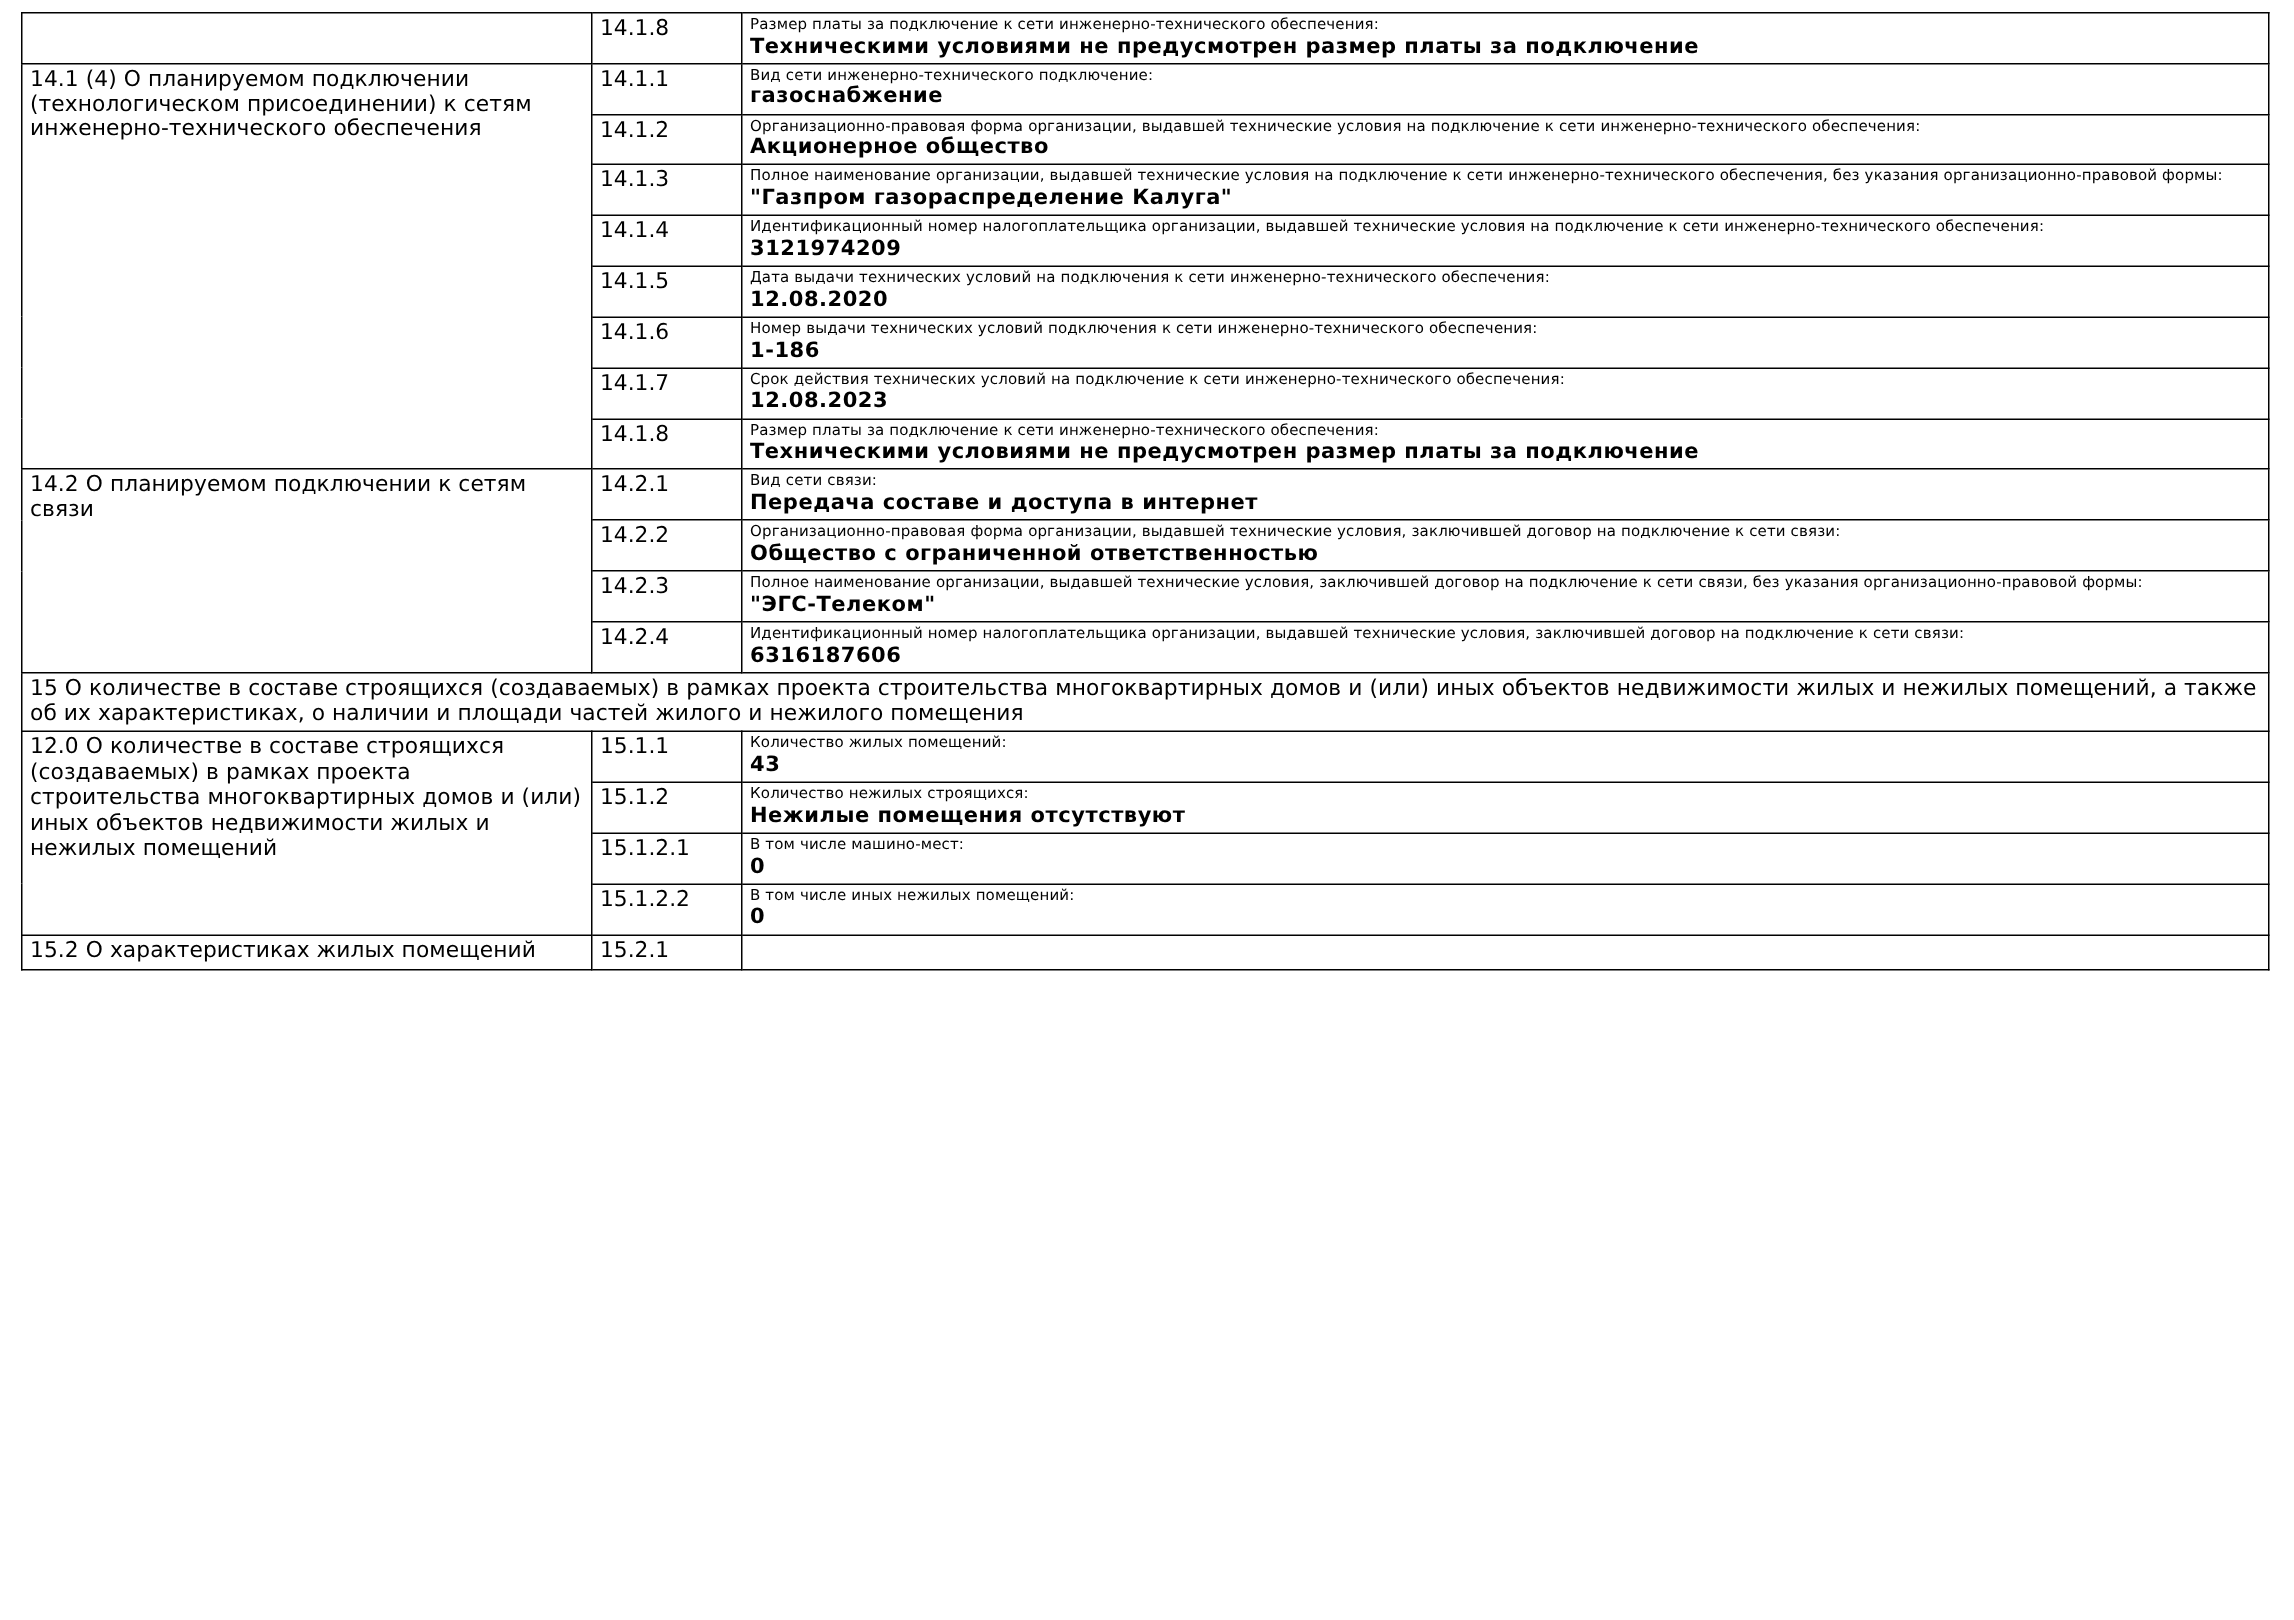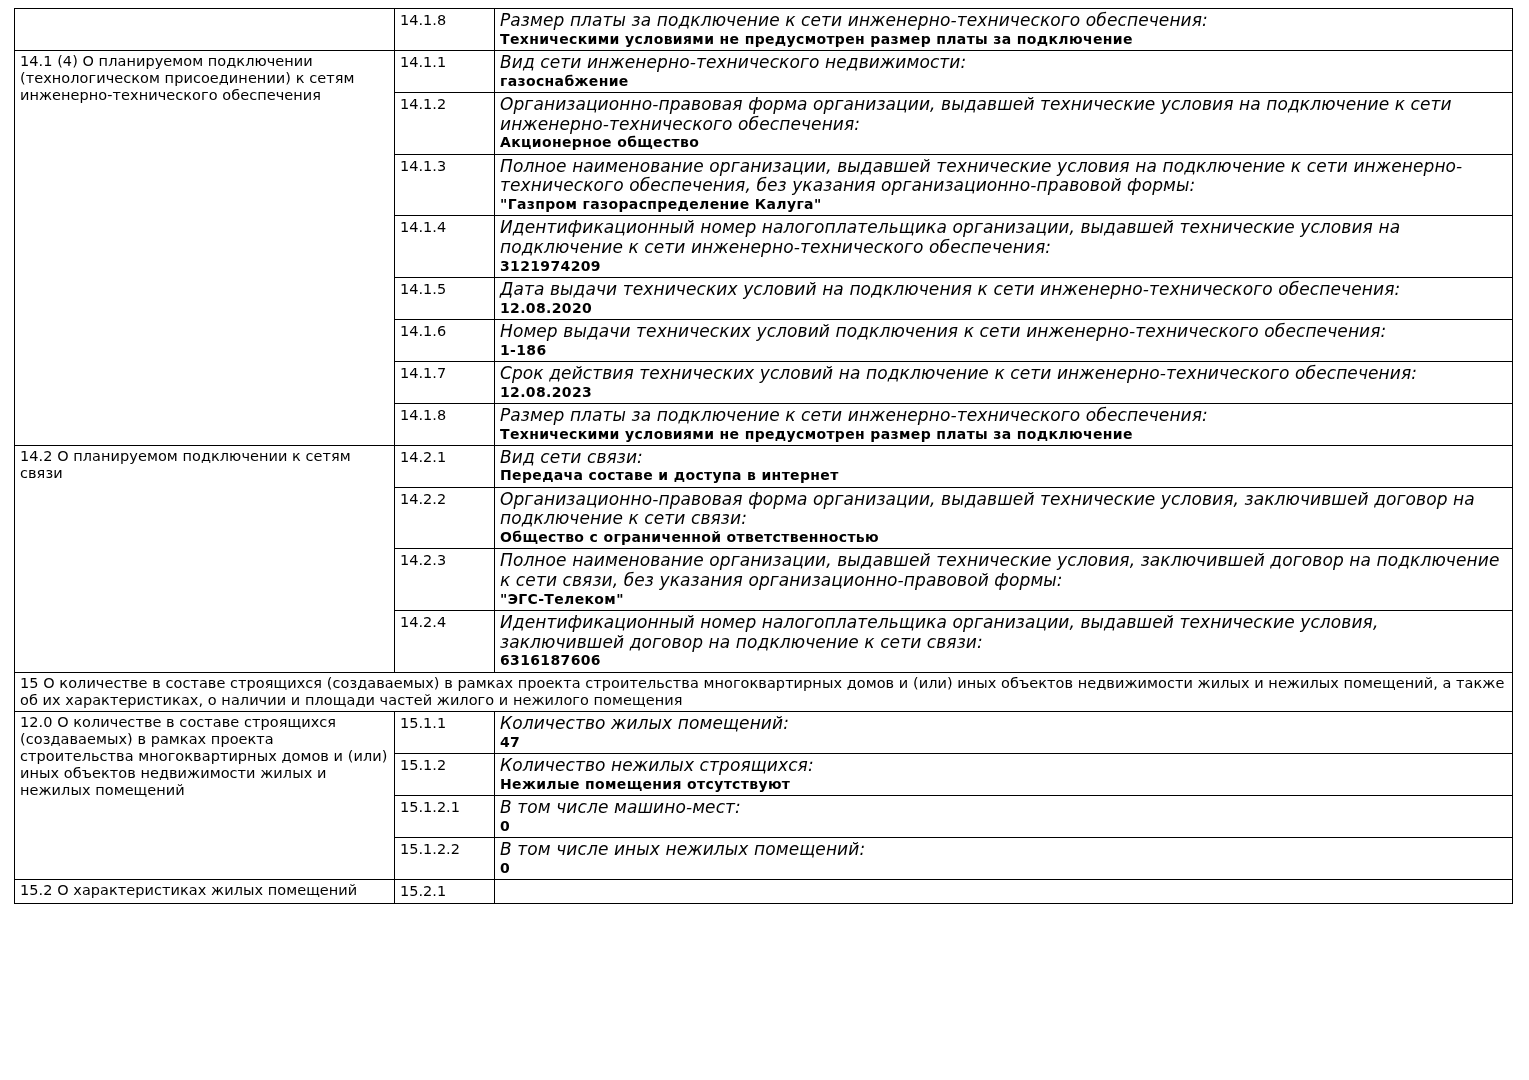--- a/index.html
+++ b/index.html
@@ -42,23 +42,22 @@
     vertical-align: middle;
   }
   td.code-cell {
     vertical-align: middle;
     padding-left: 6px;
   }
   td.mid {
     vertical-align: middle;
   }
   .q {
-    font-size: 17px;
+    font-size: 10px;
     letter-spacing: 0.1px;
-    font-style: italic;
   }
   .a {
     font-weight: bold;
     font-size: 14px;
     letter-spacing: 0.35px;
   }
   .lbl {
     font-size: 14.5px;
     letter-spacing: 0.05px;
   }
@@ -95,21 +94,21 @@
       </tr>
 
       <tr>
         <td class="lbl" rowspan="8">
           <span>14.1 (4) О планируемом подключении (технологическом присоединении) к сетям инженерно-технического обеспечения</span>
         </td>
         <td class="code-cell mid">
           <span class="code">14.1.1</span>
         </td>
         <td class="mid">
-          <div class="q">Вид сети инженерно-технического недвижимости:</div>
+          <div class="q">Вид сети инженерно-технического подключение:</div>
           <div class="a">газоснабжение</div>
         </td>
       </tr>
 
       <tr>
         <td class="code-cell mid">
           <span class="code">14.1.2</span>
         </td>
         <td>
           <div class="q">Организационно-правовая форма организации, выдавшей технические условия на подключение к сети инженерно-технического обеспечения:</div>
@@ -226,21 +225,21 @@
 
       <tr>
         <td class="lbl" rowspan="4">
           <span>12.0 О количестве в составе строящихся (создаваемых) в рамках проекта строительства многоквартирных домов и (или) иных объектов недвижимости жилых и нежилых помещений</span>
         </td>
         <td class="code-cell mid">
           <span class="code">15.1.1</span>
         </td>
         <td class="mid">
           <div class="q">Количество жилых помещений:</div>
-          <div class="a">47</div>
+          <div class="a">43</div>
         </td>
       </tr>
 
       <tr>
         <td class="code-cell mid">
           <span class="code">15.1.2</span>
         </td>
         <td>
           <div class="q">Количество нежилых строящихся:</div>
           <div class="a">Нежилые помещения отсутствуют</div>

